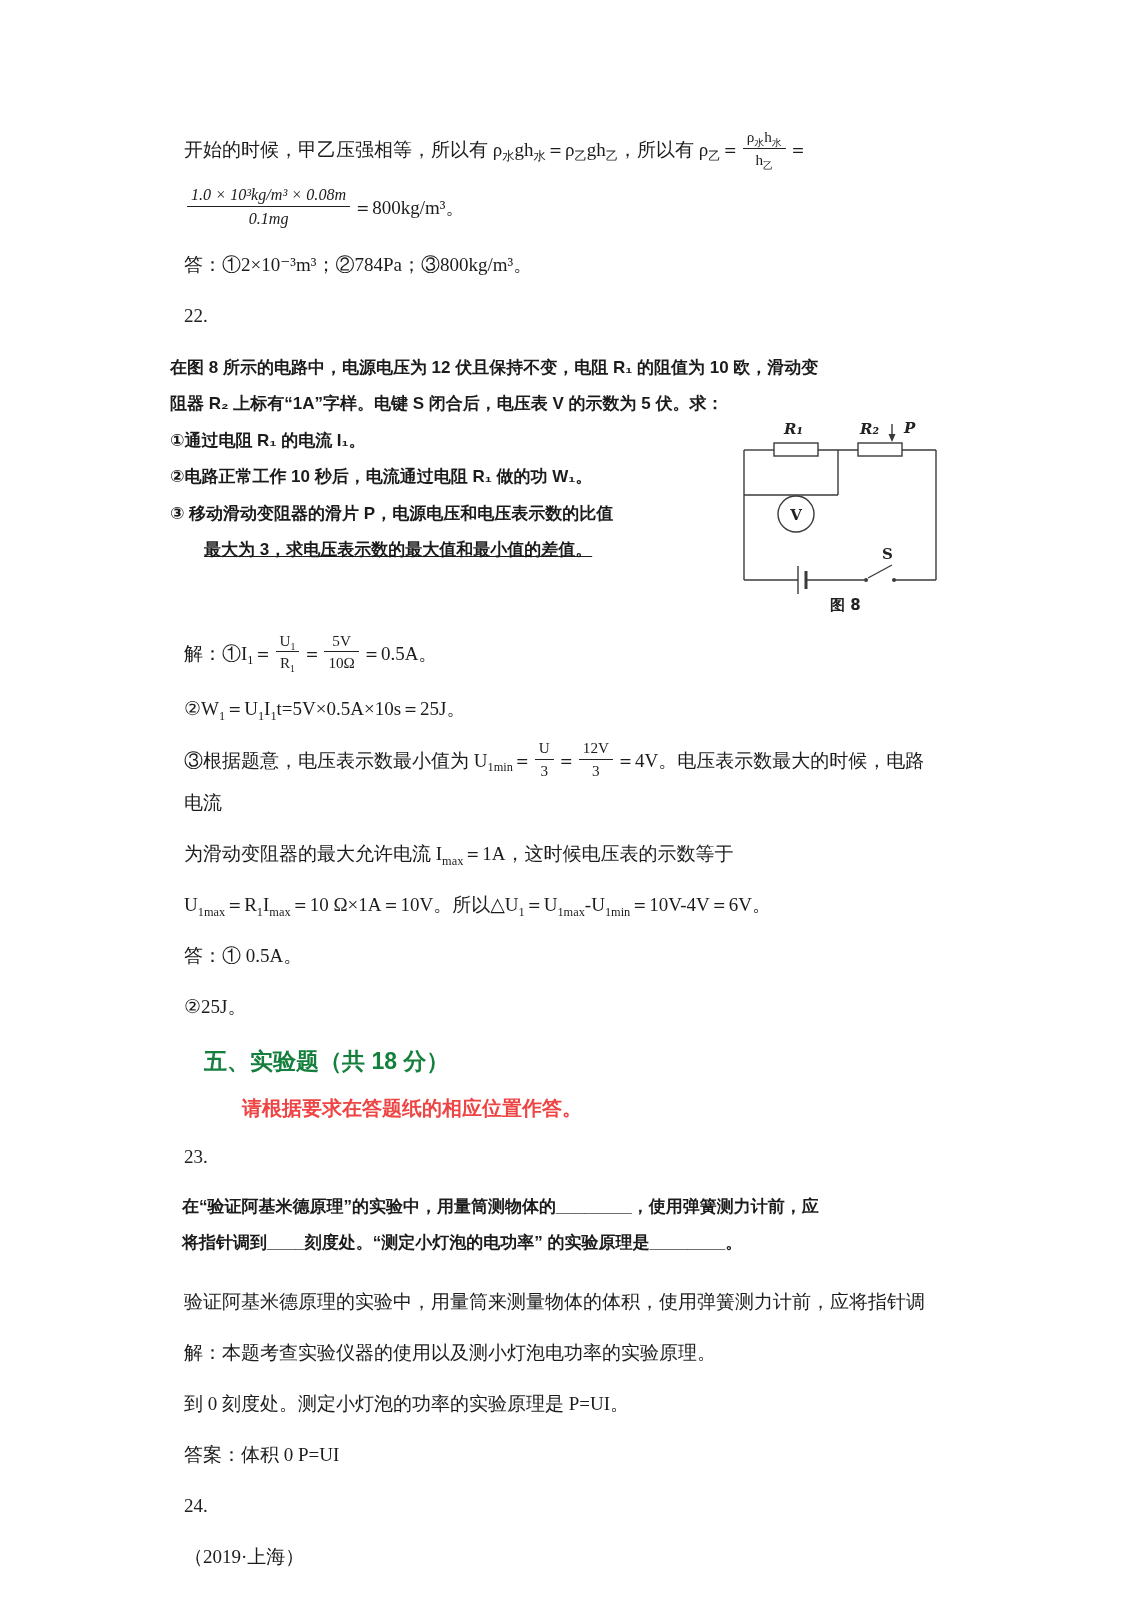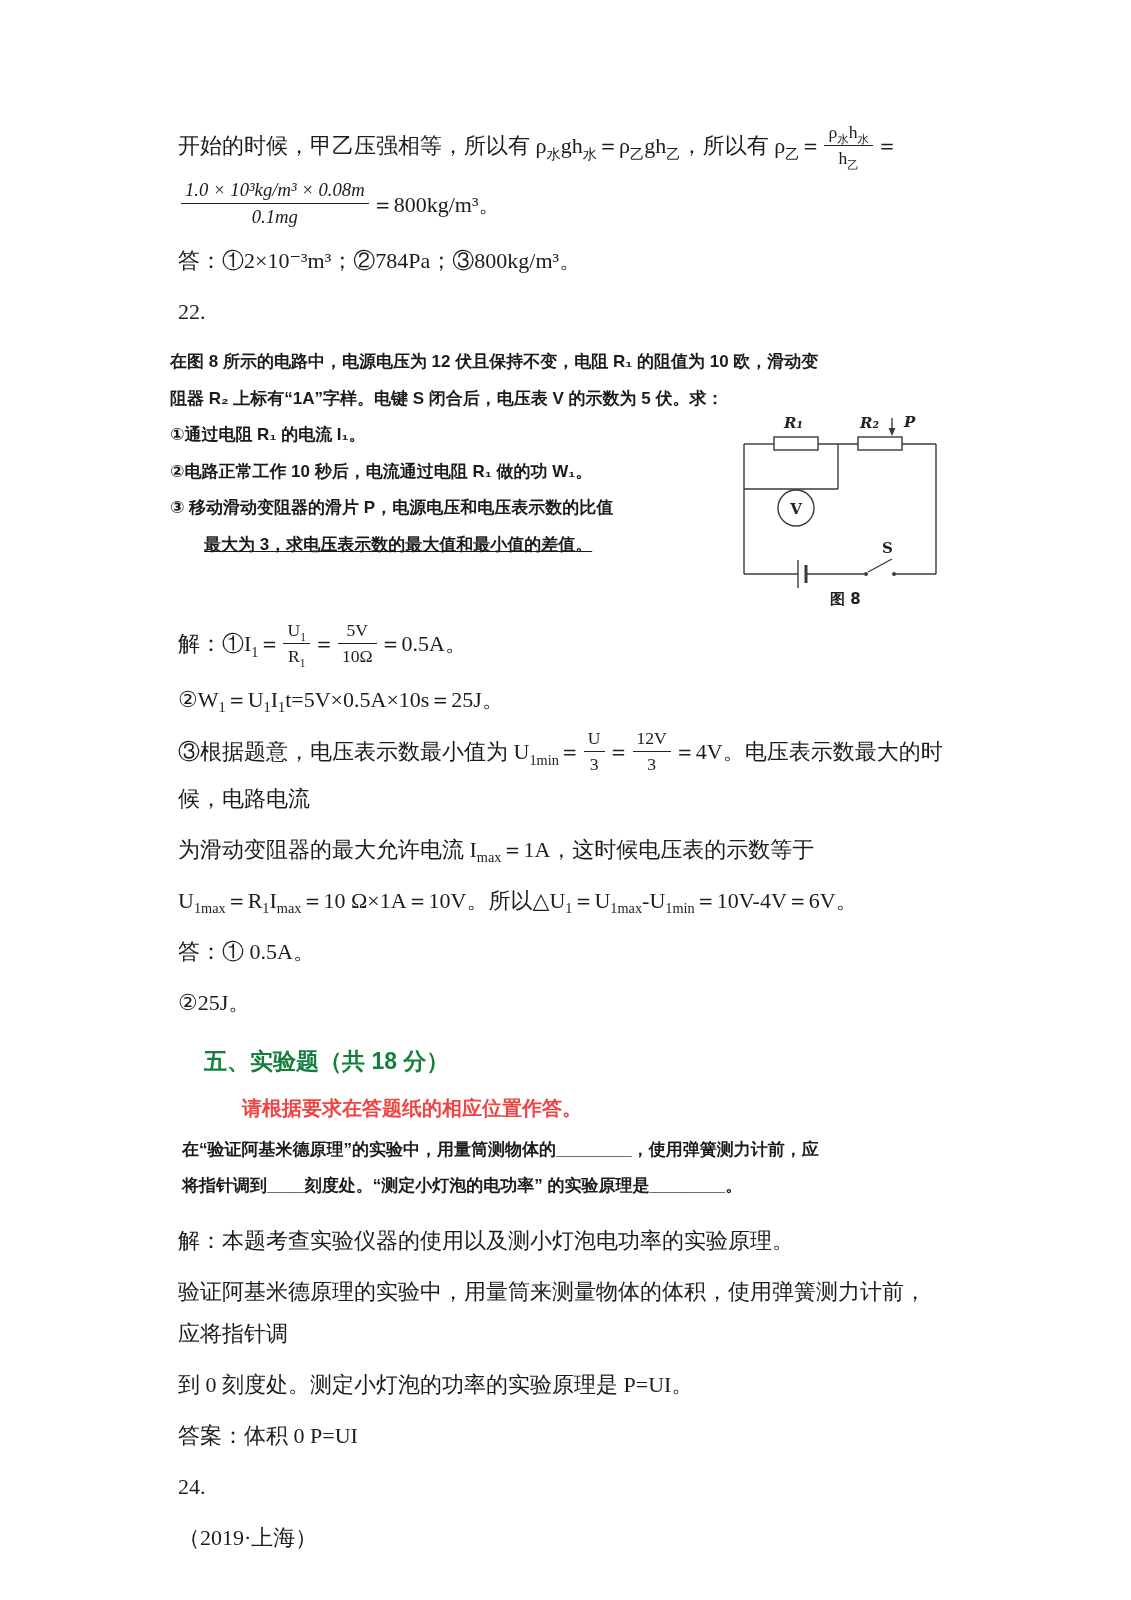--- a/index.html
+++ b/index.html
@@ -1,19 +1,19 @@
 <!DOCTYPE html>
 <html><head>
 <meta charset="utf-8">
 <style>
   html,body{margin:0;padding:0;background:#ffffff;}
   .page{position:relative;width:1131px;height:1600px;background:#fff;overflow:hidden;
         font-family:"Liberation Serif","DejaVu Serif",serif;color:#1c1c1c;}
   .content{position:absolute;left:170px;top:116px;width:782px;}
-  .content p{margin:8px;font-size:22px;line-height:1.95;}
+  .content p{margin:14px;font-size:19px;line-height:1.95;}
   .line{color:#1c1c1c;}
   .qnum{font-size:17px;color:#222;}
   sub{font-size:0.65em;line-height:0;}
   .frac{display:inline-block;vertical-align:middle;text-align:center;
         font-size:0.8em;line-height:1.3;margin:0 3px;transform:translateY(-3px);}
   .frac .num{display:block;border-bottom:1.2px solid #222;padding:0 4px 1px;}
   .frac .den{display:block;padding:1px 4px 0;}
   .math-italic .frac{font-style:italic;font-size:0.85em;}
   .problem-box{position:relative;margin-top:8px;width:100%;
         font-family:"Liberation Sans","DejaVu Sans",sans-serif;font-weight:bold;color:#1b1b1b;}
@@ -103,28 +103,29 @@
     <p class="line sol">②W<sub>1</sub>＝U<sub>1</sub>I<sub>1</sub>t=5V×0.5A×10s＝25J。</p>
     <p class="line sol">③根据题意，电压表示数最小值为 U<sub>1min</sub>＝<span class="frac"><span class="num">U</span><span class="den">3</span></span>＝<span class="frac"><span class="num">12V</span><span class="den">3</span></span>＝4V。电压表示数最大的时候，电路电流</p>
     <p class="line sol">为滑动变阻器的最大允许电流 I<sub>max</sub>＝1A，这时候电压表的示数等于</p>
     <p class="line sol">U<sub>1max</sub>＝R<sub>1</sub>I<sub>max</sub>＝10 Ω×1A＝10V。所以△U<sub>1</sub>＝U<sub>1max</sub>-U<sub>1min</sub>＝10V-4V＝6V。</p>
     <p class="line sol">答：① 0.5A。</p>
     <p class="line sol">②25J。</p>
 
     <div class="sec-heading">五、实验题（共 18 分）</div>
     <div class="sec-sub">请根据要求在答题纸的相应位置作答。</div>
 
+    <p class="qnum mt22">23.</p>
 
     <div class="problem-box q23">
       <p>在“验证阿基米德原理”的实验中，用量筒测物体的________，使用弹簧测力计前，应</p>
       <p>将指针调到____刻度处。“测定小灯泡的电功率” 的实验原理是________。</p>
     </div>
 
+    <p class="line">验证阿基米德原理的实验中，用量筒来测量物体的体积，使用弹簧测力计前，应将指针调</p>
     <p class="line mt6">解：本题考查实验仪器的使用以及测小灯泡电功率的实验原理。</p>
-    <p class="line">验证阿基米德原理的实验中，用量筒来测量物体的体积，使用弹簧测力计前，应将指针调</p>
     <p class="line">到 0 刻度处。测定小灯泡的功率的实验原理是 P=UI。</p>
     <p class="line">答案：体积  0  P=UI</p>
 
     <p class="qnum mt14">24.</p>
     <p class="line">（2019·上海）</p>
 
   </div>
 </div>
 
 </body></html>

